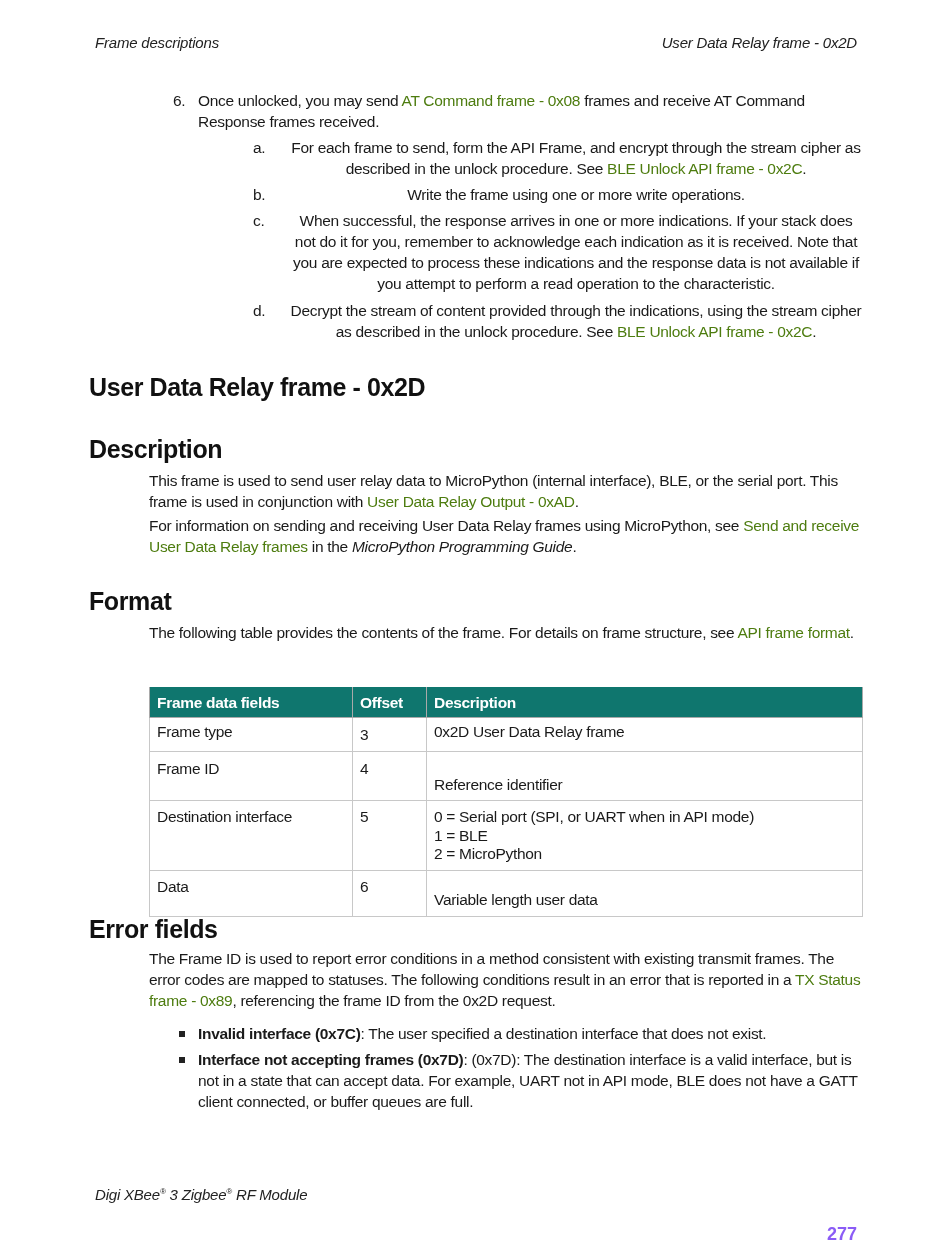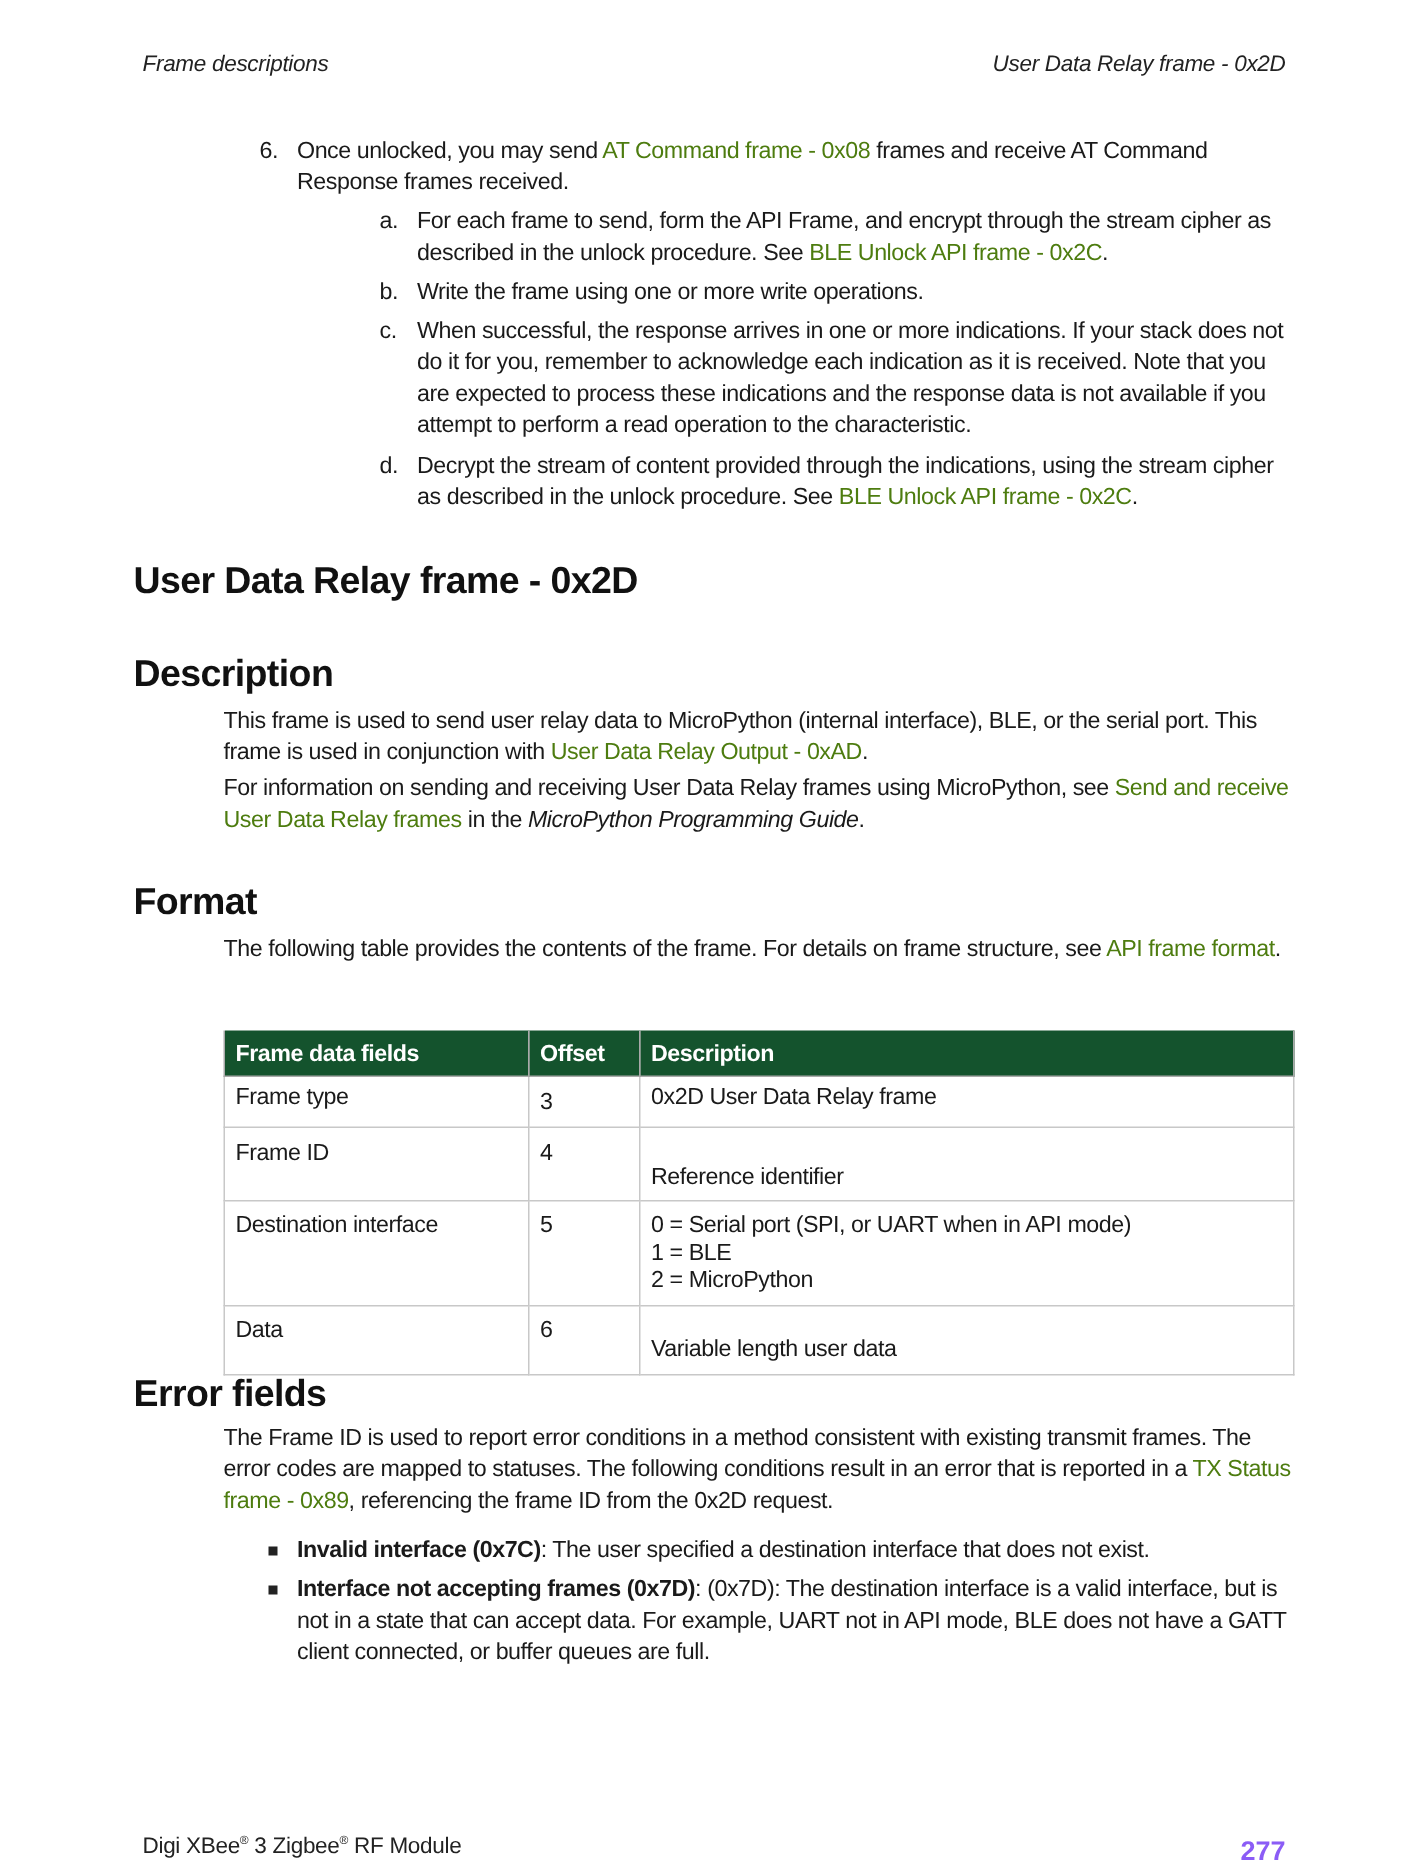--- a/index.html
+++ b/index.html
@@ -7,47 +7,46 @@
     width: 950px; height: 1248px; position: relative; overflow: hidden;
     font-family: "Liberation Sans", sans-serif; color: #1a1a1a;
   }
   .hdr-left, .hdr-right {
     position: absolute; top: 34px; font-style: italic; font-size: 15px; color: #222;
     letter-spacing: -0.2px;
   }
   .hdr-left { left: 95px; }
   .hdr-right { right: 93px; }
   .ftr-left {
-    position: absolute; top: 1186px; left: 95px; font-size: 15px; color: #222;
+    position: absolute; top: 1186px; left: 95px; font-style: italic; font-size: 15px; color: #222;
     letter-spacing: -0.2px;
-    margin-top: 36px;
   }
   .ftr-left sup { font-size: 8px; }
   .ftr-right {
     position: absolute; top: 1224px; right: 93px; font-weight: bold; font-size: 18px; color: #8b5cf6;
   }
   .body-text { font-size: 15.5px; line-height: 21px; letter-spacing: -0.3px; }
   a.link { color: #4d7c0f; text-decoration: none; }
   .step6 { position: absolute; left: 173px; top: 90px; width: 690px; }
   .step6 .num { position: absolute; left: 0; top: 0; }
   .step6 .txt { margin-left: 25px; }
   .sub { position: absolute; left: 253px; width: 610px; }
   .sub .lt { position: absolute; left: 0; top: 0; }
-  .sub .txt { margin-left: 25px; }
+  .sub .txt { margin-left: 36px; text-align: center; }
   h1.sec-title {
     position: absolute; left: 89px; margin: 0; font-size: 25px; font-weight: bold; color: #111;
     letter-spacing: -0.4px;
   }
   .para { position: absolute; left: 149px; width: 715px; margin: 0; }
   table.frame-table {
     position: absolute; left: 149px; top: 687px; width: 714px;
     border-collapse: collapse; font-size: 15.5px; letter-spacing: -0.3px;
   }
   table.frame-table th {
-    background: #14532d; color: #ffffff; font-weight: bold; text-align: left;
+    background: #0f766e; color: #ffffff; font-weight: bold; text-align: left;
     padding: 5px 7px 3px 7px; height: 22px; border: 1px solid #a9a9a9; border-top: none;
   }
   table.frame-table td {
     padding: 5px 7px 6px 7px; border: 1px solid #c8c8c8; vertical-align: top; line-height: 18.5px;
   }
   table.frame-table td.desc-multi div { line-height: 18.5px; }
   .bullets { position: absolute; left: 175px; width: 690px; }
   .bullet-item { position: relative; margin-bottom: 5px; }
   .bullet-item .sq {
     position: absolute; left: 4px; top: 8px; width: 6px; height: 6px; background: #222;

